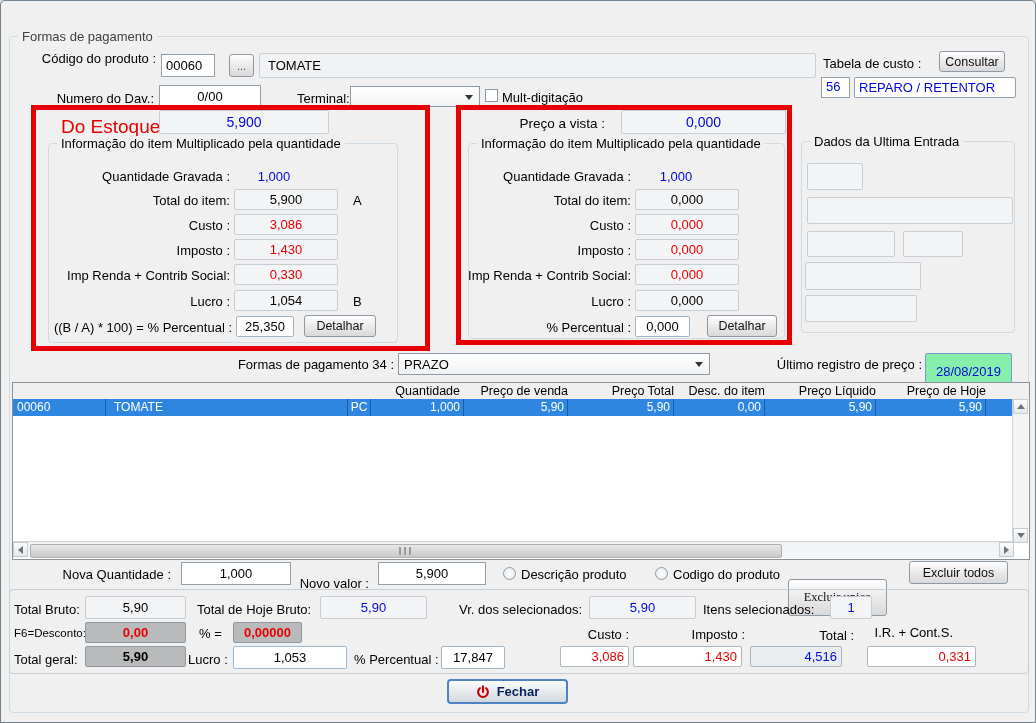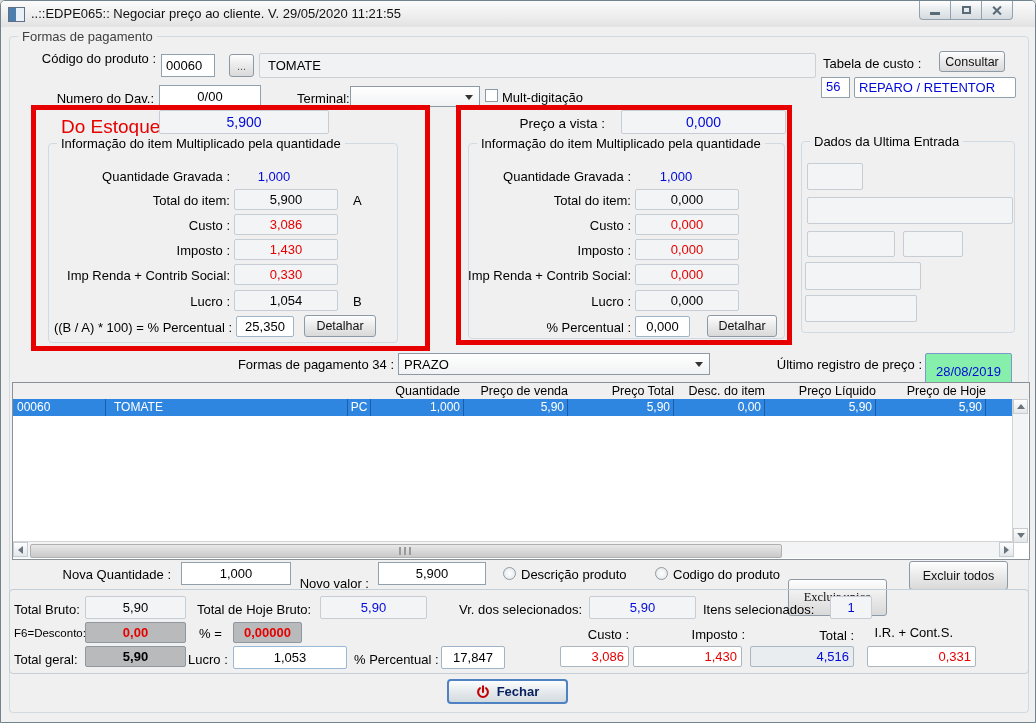--- a/index.html
+++ b/index.html
@@ -67,35 +67,20 @@
         background:repeating-linear-gradient(90deg,#9a9a9a 0 2px,transparent 2px 5px);}
   .fechar{position:absolute;left:446px;top:652px;width:121px;height:25px;border:2px solid #4f82c2;border-radius:4px;
           background:linear-gradient(#fdfdfd,#e8ecef 45%,#d3dade);display:flex;align-items:center;justify-content:center;
           gap:7px;font-size:13px;font-weight:bold;color:#06205e;box-sizing:border-box;}
 </style>
 </head>
 <body>
 
 <div class="window">
 
-  <div class="titlebar">
-    <div class="appicon"></div>
-    <span class="title">..::EDPE065:: Negociar preço ao cliente. V. 29/05/2020 11:21:55</span>
-    <div class="winbtns">
-      <div class="wbtn">
-          <span class="g-min"></span>
-        </div>
-      <div class="wbtn">
-          <span class="g-max"></span>
-        </div>
-      <div class="wbtn">
-          <span class="g-x"></span>
-        </div>
-    </div>
-  </div>
 
   <div class="client">
 
     <div class="gb outer" style="left:8px;top:9px;width:1020px;height:677px;">
       <span>Formas de pagamento</span>
     </div>
 
     <span class="lbl r" style="left:20px;top:24px;width:135px;">Código do produto :</span>
     <input class="tb" style="left: 160px; top: 27px; width: 54px; height: 23px;" value="00060">
     <div class="btn" style="left:228px;top:27px;width:25px;height:23px;font-size:11px;color:#555;">...</div>
@@ -235,21 +220,21 @@
 
     <span class="lbl r" style="left:40px;top:540px;width:130px;">Nova Quantidade :</span>
     <input class="tb c" style="left: 180px; top: 535px; width: 110px; height: 23px;" value="1,000">
     <span class="lbl r" style="left:288px;top:540px;width:80px;margin-top:9px;">Novo valor :</span>
     <input class="tb c" style="left: 377px; top: 535px; width: 108px; height: 23px;" value="5,900">
     <div class="radio" style="left:502px;top:540px;"></div>
     <span class="lbl" style="left:520px;top:540px;">Descrição produto</span>
     <div class="radio" style="left:654px;top:540px;"></div>
     <span class="lbl" style="left:672px;top:540px;">Codigo do produto</span>
     <div class="btn" style="left:787px;top:552px;width:99px;height:37px;font-family:Liberation Serif, serif;">Excluir unico</div>
-    <div class="btn" style="left:908px;top:534px;width:99px;height:29px;">Excluir todos</div>
+    <div class="btn" style="left:908px;top:534px;width:99px;height:23px;">Excluir todos</div>
 
     <div class="gb" style="left:8px;top:562px;width:1020px;height:85px;border-color:#c4ced6;"></div>
 
     <span class="lbl" style="left:13px;top:575px;">Total Bruto:</span>
     <div class="fld" style="left:84px;top:569px;width:101px;height:23px;">5,90</div>
     <span class="lbl" style="left:196px;top:575px;">Total de Hoje Bruto:</span>
     <div class="fld blue" style="left:319px;top:569px;width:107px;height:23px;">5,90</div>
     <span class="lbl" style="left:458px;top:575px;">Vr. dos selecionados:</span>
     <div class="fld blue" style="left:588px;top:569px;width:107px;height:23px;">5,90</div>
     <span class="lbl" style="left:702px;top:575px;">Itens selecionados:</span>
@@ -265,21 +250,21 @@
     <span class="lbl r" style="left:860px;top:598px;width:92px;">I.R.  +  Cont.S.</span>
 
     <span class="lbl" style="left:13px;top:625px;">Total geral:</span>
     <div class="fld grayf bold" style="left:84px;top:619px;width:101px;height:21px;">5,90</div>
     <span class="lbl" style="left:187px;top:625px;">Lucro :</span>
     <div class="fld" style="left:232px;top:619px;width:114px;height:23px;background:#fff;border-color:#9ab8d8;">1,053</div>
     <span class="lbl" style="left:353px;top:625px;">% Percentual :</span>
     <div class="fld" style="left:440px;top:619px;width:64px;height:23px;background:#fff;border-color:#9fb4c6;">17,847</div>
     <div class="fld red" style="left:559px;top:619px;width:69px;height:21px;background:#fff;border-color:#aab6c0;justify-content:flex-end;padding-right:4px;">3,086</div>
     <div class="fld red" style="left:632px;top:619px;width:109px;height:21px;background:#fff;border-color:#aab6c0;justify-content:flex-end;padding-right:4px;">1,430</div>
-    <div class="fld blue" style="left:749px;top:619px;width:104px;height:21px;background:#e9edf0;border-color:#aab6c0;justify-content:flex-end;padding-right:4px;">4,516</div>
+    <div class="fld blue" style="left:749px;top:619px;width:92px;height:21px;background:#e9edf0;border-color:#aab6c0;justify-content:flex-end;padding-right:4px;">4,516</div>
     <div class="fld red" style="left:866px;top:619px;width:109px;height:21px;background:#fff;border-color:#aab6c0;justify-content:flex-end;padding-right:4px;">0,331</div>
 
     <div class="fechar">
       <svg width="14" height="14" viewBox="0 0 20 20">
         <path d="M10 2 v8" stroke="#c40000" stroke-width="3" stroke-linecap="round" fill="none"></path>
         <path d="M5.6 4.6 a7 7 0 1 0 8.8 0" stroke="#c40000" stroke-width="3" fill="none" stroke-linecap="round"></path>
       </svg>
       <span>Fechar</span>
     </div>
 

